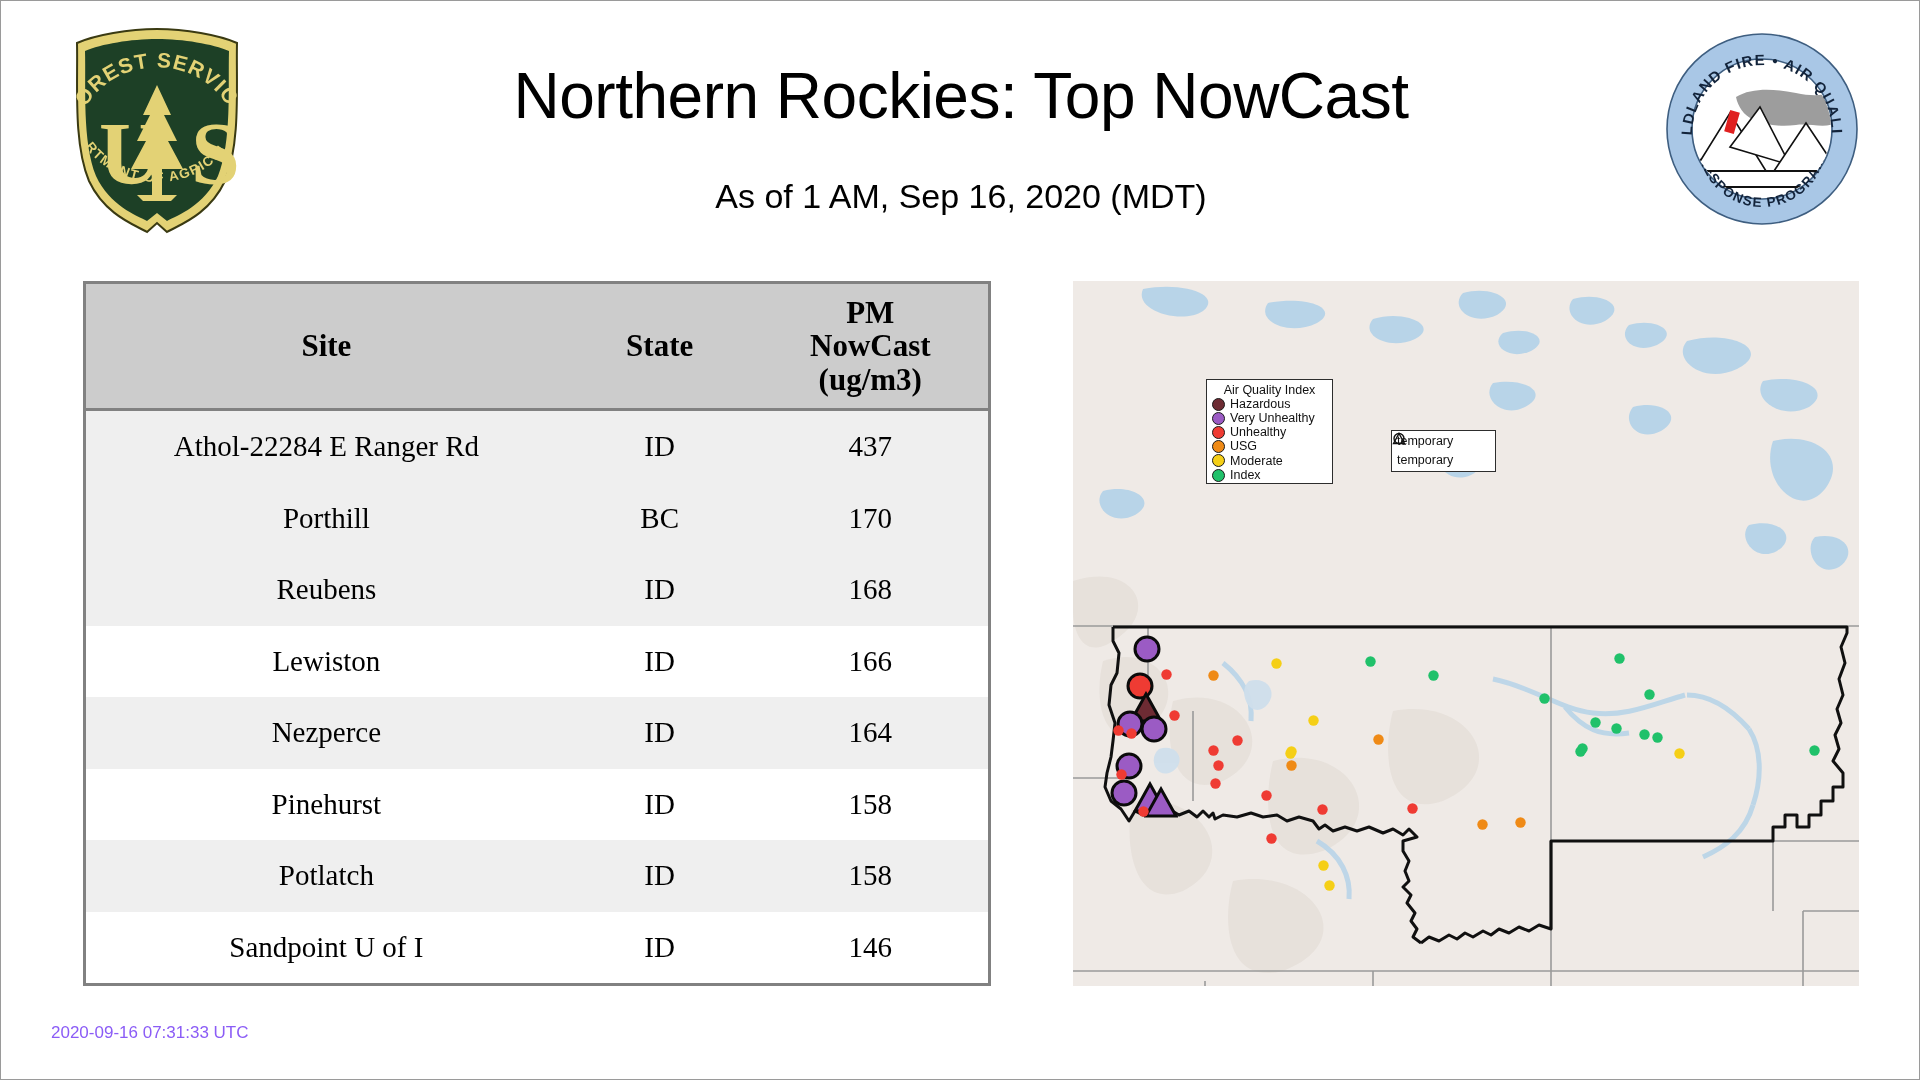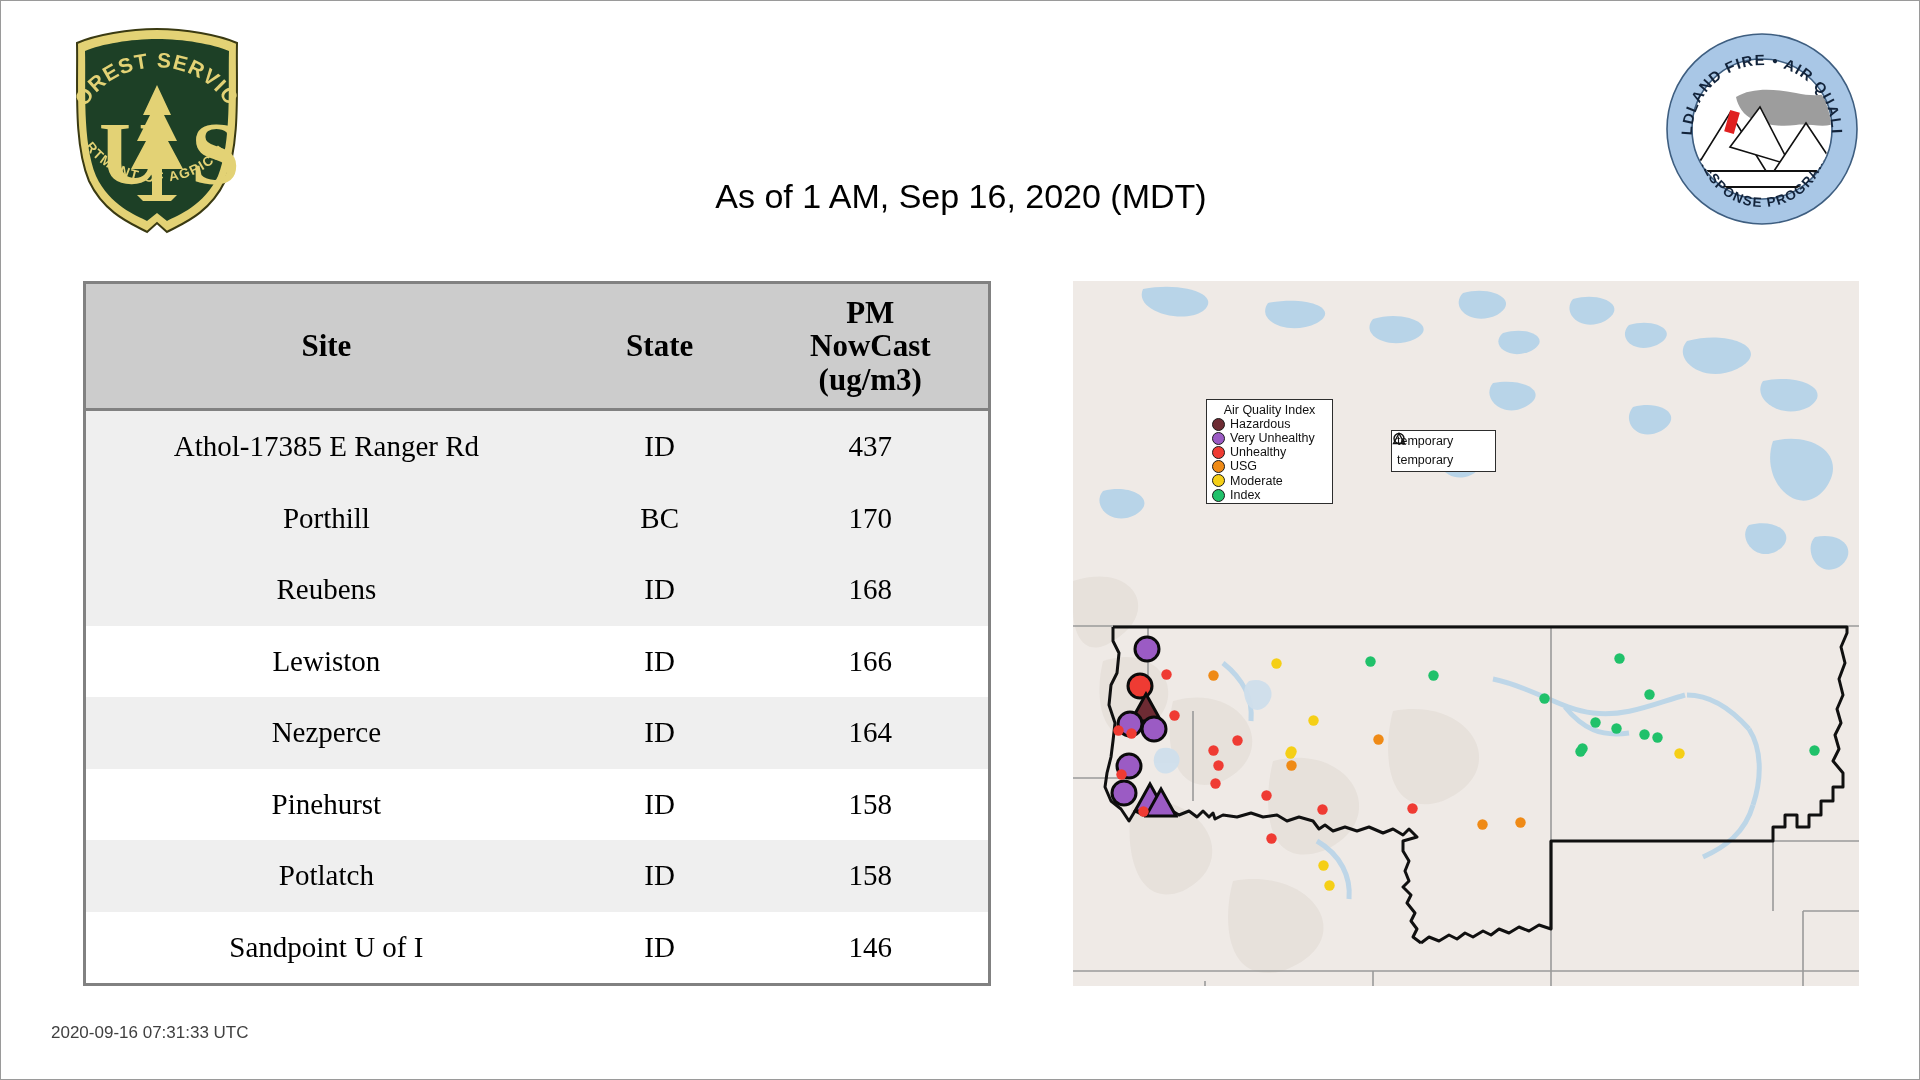--- a/index.html
+++ b/index.html
@@ -33,36 +33,36 @@
   col.c-site{width:53.3%;}
   col.c-state{width:20.6%;}
   col.c-val{width:26.1%;}
 
   
   #map{position:absolute;left:1072px;top:280px;width:786px;height:705px;
        background:#efeae6;overflow:hidden;}
   #map svg{position:absolute;left:0;top:0;}
 
   .lg-box{position:absolute;background:#fff;border:1.5px solid #2d2d2d;}
-  #legend-aqi{left:133px;top:118px;width:125px;height:103px;}
+  #legend-aqi{left:133px;top:98px;width:125px;height:103px;}
   #legend-aqi .lg-title{font-size:12.5px;color:#111;text-align:center;margin-top:3px;
                         font-family:"Liberation Sans",sans-serif;}
   .lg-row{display:flex;align-items:center;height:14.2px;padding-left:5px;}
   .lg-sw{width:11px;height:11px;border-radius:50%;border:1.3px solid #1a1a1a;
          flex:0 0 auto;margin-right:5px;}
   .lg-lab{font-size:12.5px;color:#111;line-height:1;font-family:"Liberation Sans",sans-serif;}
 
   #legend-type{left:318px;top:149px;width:103px;height:40px;}
   #legend-type .lt-row{display:flex;align-items:center;height:19px;padding-left:5px;}
   #legend-type .lt-lab{font-size:12.5px;color:#111;font-family:"Liberation Sans",sans-serif;}
   .lt-glyph{width:14px;height:15px;flex:0 0 auto;margin-right:3px;}
 
   .marker{position:absolute;transform:translate(-50%,-50%);}
 
-  #footer-ts{position:absolute;left:50px;top:1022px;font-size:17px;color:#404040;
+  #footer-ts{position:absolute;left:50px;top:1022px;font-size:17px;color:#8b5cf6;
              font-family:"Liberation Sans",sans-serif;}
 </style>
 </head>
 <body>
 
 <div id="page">
 
   <div id="fs-logo">
     <svg viewBox="0 0 212 215" width="212" height="215">
       <path d="M106 6 C78 6 44 12 26 20 C27 60 22 120 38 158 C54 192 84 202 96 209
@@ -113,20 +113,21 @@
         <path d="M30 140 L66 82 L102 140 Z" fill="#fff" stroke="#111" stroke-width="1.6"></path>
         <path d="M66 116 L96 76 L126 134 Z" fill="#fff" stroke="#111" stroke-width="1.6"></path>
         <path d="M110 140 L142 92 L174 140 Z" fill="#fff" stroke="#111" stroke-width="1.6"></path>
         <rect x="63" y="80" width="10" height="22" fill="#e02020" transform="rotate(16 68 91)"></rect>
         <line x1="18" y1="140" x2="180" y2="140" stroke="#111" stroke-width="1.8"></line>
         <line x1="18" y1="156" x2="180" y2="156" stroke="#111" stroke-width="1.8"></line>
       </g>
     </svg>
   </div>
 
+  <div id="title">Northern Rockies: Top NowCast</div>
   <div id="subtitle">As of  1 AM, Sep 16, 2020 (MDT)</div>
 
   <div id="table-wrap">
     <table>
       <colgroup>
           <col class="c-site">
           <col class="c-state">
           <col class="c-val">
         </colgroup>
       <thead>
@@ -139,21 +140,21 @@
           </th>
           <th>
             <div>PM</div>
             <div>NowCast</div>
             <div>(ug/m3)</div>
           </th>
         </tr>
       </thead>
       <tbody id="tbody">
           <tr class="odd">
-            <td>Athol-17385 E Ranger Rd</td>
+            <td>Athol-22284 E Ranger Rd</td>
             <td>ID</td>
             <td>437</td>
           </tr>
           <tr class="odd">
             <td>Porthill</td>
             <td>BC</td>
             <td>170</td>
           </tr>
           <tr class="odd">
             <td>Reubens</td>

